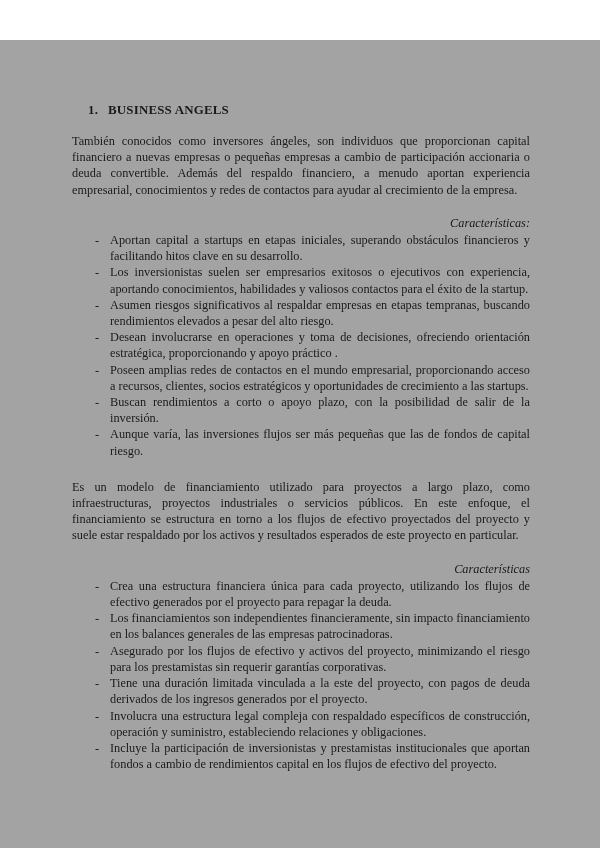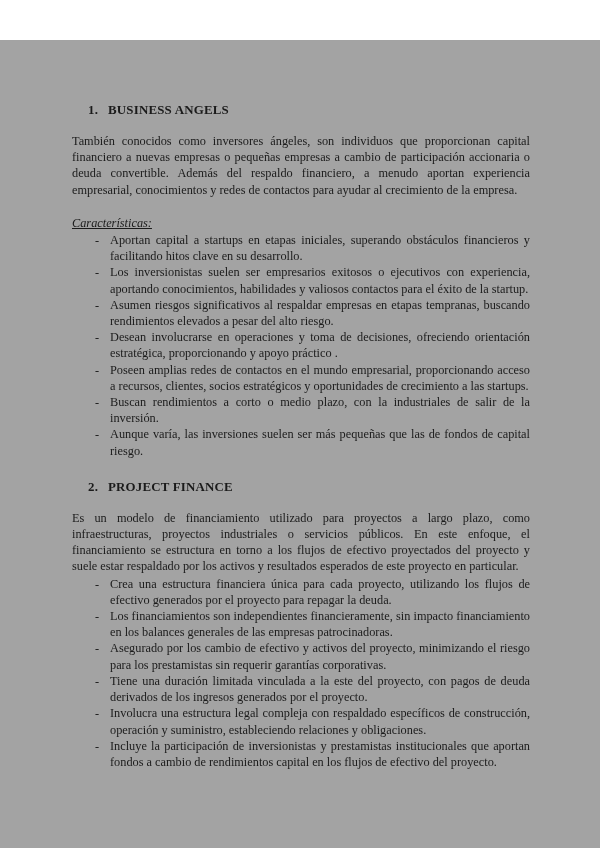--- a/index.html
+++ b/index.html
@@ -24,23 +24,22 @@
     line-height: 16px;
     margin: 0 0 0 16px;
     padding: 0;
     text-align: left;
     letter-spacing: 0.2px;
   }
   .h-num { display: inline-block; width: 20px; }
   .body-par { margin: 15px 0 0 0; }
   .label-it {
     font-style: italic;
-    text-align: left;
+    text-align: right;
     margin: 17px 0 1px 0;
-    text-decoration: underline;
   }
   .bullets {
     list-style: none;
     margin: 1px 0 0 0;
     padding: 0 0 0 23px;
   }
   .bullet { display: flex; }
   .bullet .dash { flex: 0 0 15px; text-align: left; }
   .bullet .li-text { flex: 1 1 auto; text-align: justify; }
 </style>
@@ -71,46 +70,44 @@
       <li class="bullet">
         <span class="dash">-</span>
         <span class="li-text">Desean involucrarse en operaciones y toma de decisiones, ofreciendo orientación estratégica, proporcionando y apoyo práctico .</span>
       </li>
       <li class="bullet">
         <span class="dash">-</span>
         <span class="li-text">Poseen amplias redes de contactos en el mundo empresarial, proporcionando acceso a recursos, clientes, socios estratégicos y oportunidades de crecimiento a las startups.</span>
       </li>
       <li class="bullet">
         <span class="dash">-</span>
-        <span class="li-text">Buscan rendimientos a corto o medio plazo, con la industriales de salir de la inversión.</span>
+        <span class="li-text">Buscan rendimientos a corto o apoyo plazo, con la posibilidad de salir de la inversión.</span>
       </li>
       <li class="bullet">
         <span class="dash">-</span>
-        <span class="li-text">Aunque varía, las inversiones suelen ser más pequeñas que las de fondos de capital riesgo.</span>
+        <span class="li-text">Aunque varía, las inversiones flujos ser más pequeñas que las de fondos de capital riesgo.</span>
       </li>
     </ul>
   </section>
 
   <section class="doc-section">
-    <h1 class="heading">
-      <span class="h-num">2.</span><span class="h-title">PROJECT FINANCE</span>
-    </h1>
     <p class="body-par">Es un modelo de financiamiento utilizado para proyectos a largo plazo, como infraestructuras, proyectos industriales o servicios públicos. En este enfoque, el financiamiento se estructura en torno a los flujos de efectivo proyectados del proyecto y suele estar respaldado por los activos y resultados esperados de este proyecto en particular.</p>
+    <p class="label-it">Características</p>
     <ul class="bullets">
       <li class="bullet">
         <span class="dash">-</span>
         <span class="li-text">Crea una estructura financiera única para cada proyecto, utilizando los flujos de efectivo generados por el proyecto para repagar la deuda.</span>
       </li>
       <li class="bullet">
         <span class="dash">-</span>
         <span class="li-text">Los financiamientos son independientes financieramente, sin impacto financiamiento en los balances generales de las empresas patrocinadoras.</span>
       </li>
       <li class="bullet">
         <span class="dash">-</span>
-        <span class="li-text">Asegurado por los cambio de efectivo y activos del proyecto, minimizando el riesgo para los prestamistas sin requerir garantías corporativas.</span>
+        <span class="li-text">Asegurado por los flujos de efectivo y activos del proyecto, minimizando el riesgo para los prestamistas sin requerir garantías corporativas.</span>
       </li>
       <li class="bullet">
         <span class="dash">-</span>
         <span class="li-text">Tiene una duración limitada vinculada a la este del proyecto, con pagos de deuda derivados de los ingresos generados por el proyecto.</span>
       </li>
       <li class="bullet">
         <span class="dash">-</span>
         <span class="li-text">Involucra una estructura legal compleja con respaldado específicos de construcción, operación y suministro, estableciendo relaciones y obligaciones.</span>
       </li>
       <li class="bullet">

